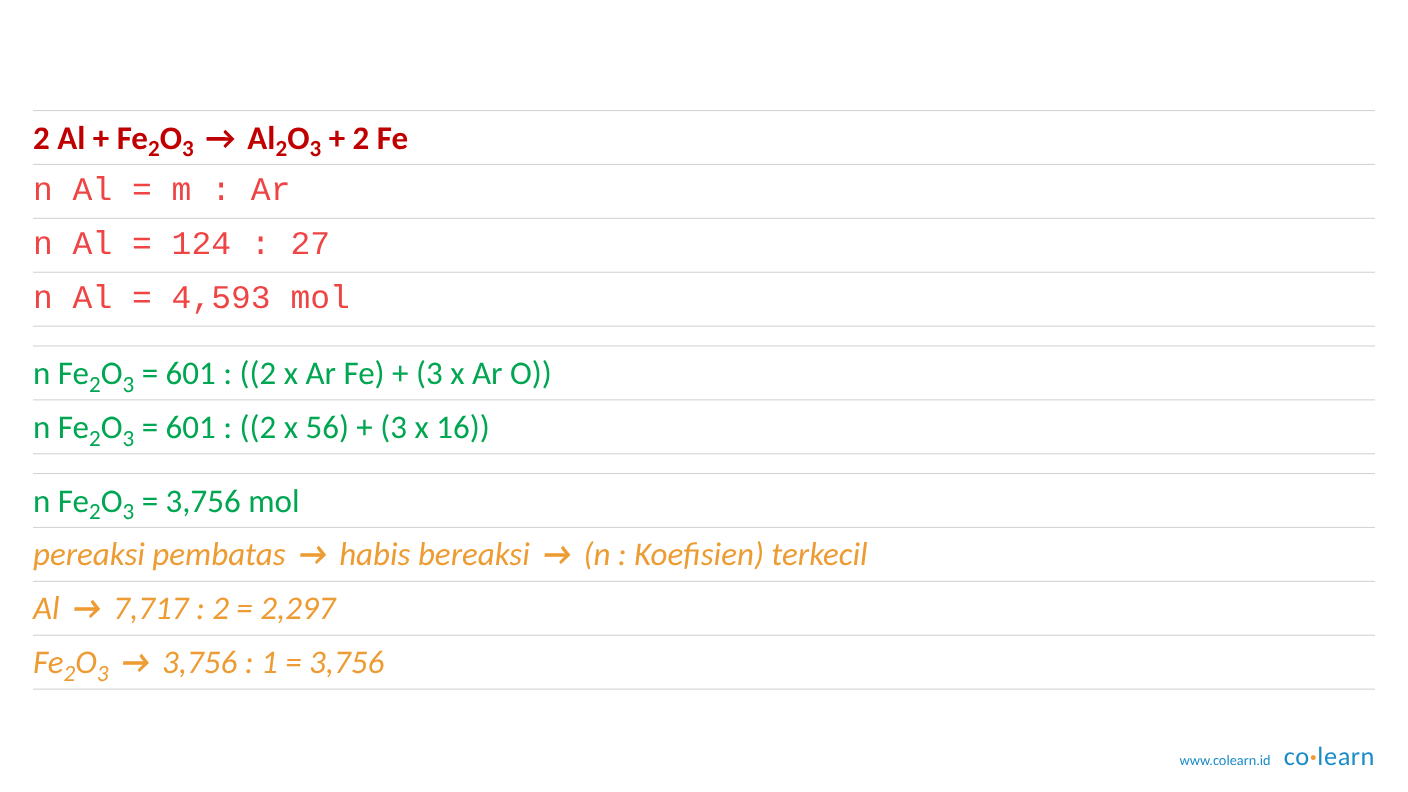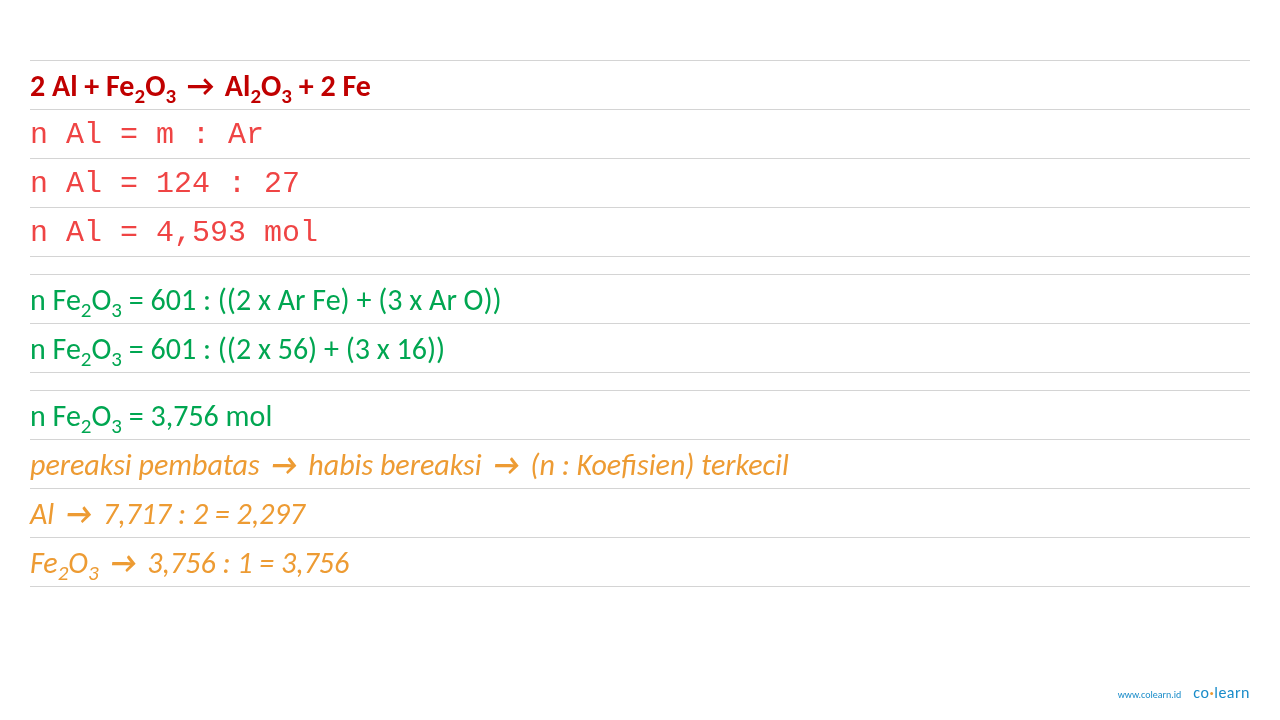--- a/index.html
+++ b/index.html
@@ -17,20 +17,21 @@
     }
     .line {
       font-size: 30px;
       line-height: 1.4;
       border-bottom: 1px solid #d4d4d4;
       padding: 4px 0 2px 0;
       white-space: nowrap;
     }
     .line-top-border {
       border-top: 1px solid #d4d4d4;
+      margin-top: 40px;
     }
     .gap-row {
       height: 18px;
       border-bottom: 1px solid #d4d4d4;
     }
     .red {
       color: #c00000;
       font-weight: bold;
     }
     .purple {
@@ -57,25 +58,25 @@
     .footer {
       position: absolute;
       bottom: 18px;
       right: 30px;
       display: flex;
       align-items: baseline;
       gap: 12px;
     }
     .footer-url {
       color: #1a8cc9;
-      font-size: 10px;
+      font-size: 13px;
     }
     .footer-logo {
       color: #1a8cc9;
-      font-size: 16px;
+      font-size: 24px;
       font-weight: 500;
       letter-spacing: 0.5px;
     }
     .footer-logo .dot {
       color: #ed9b33;
       font-weight: bold;
     }
   </style>
 </head>
 <body>

